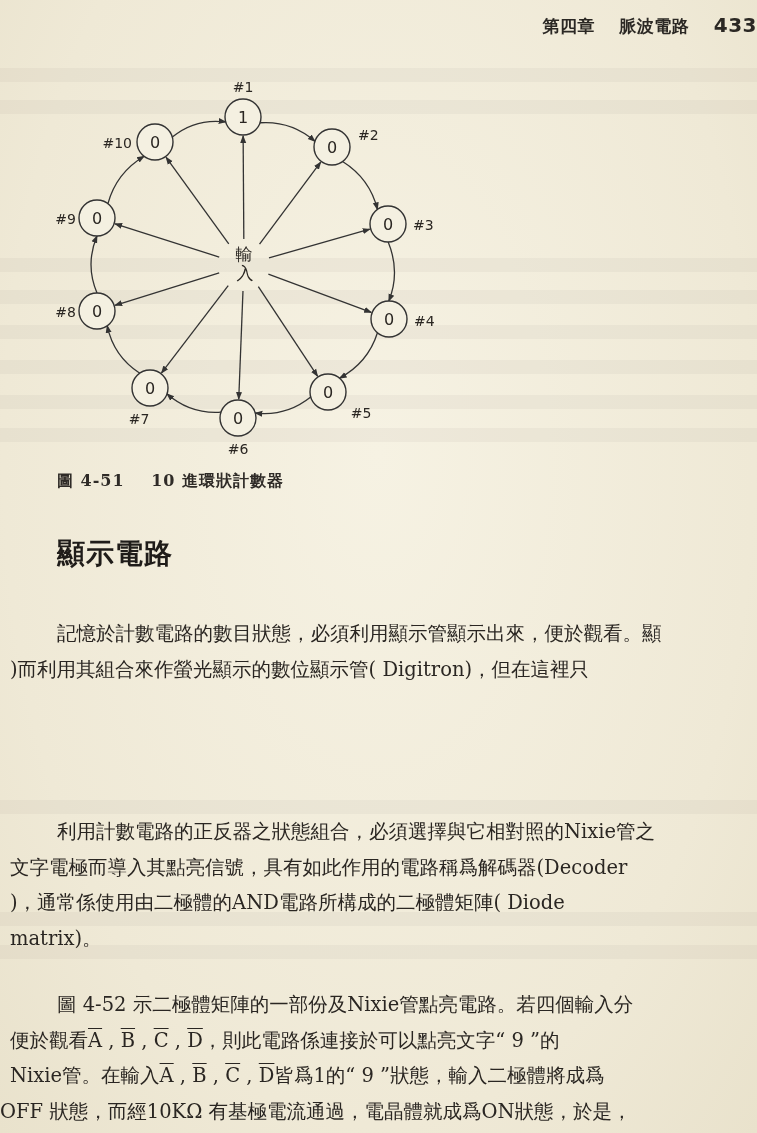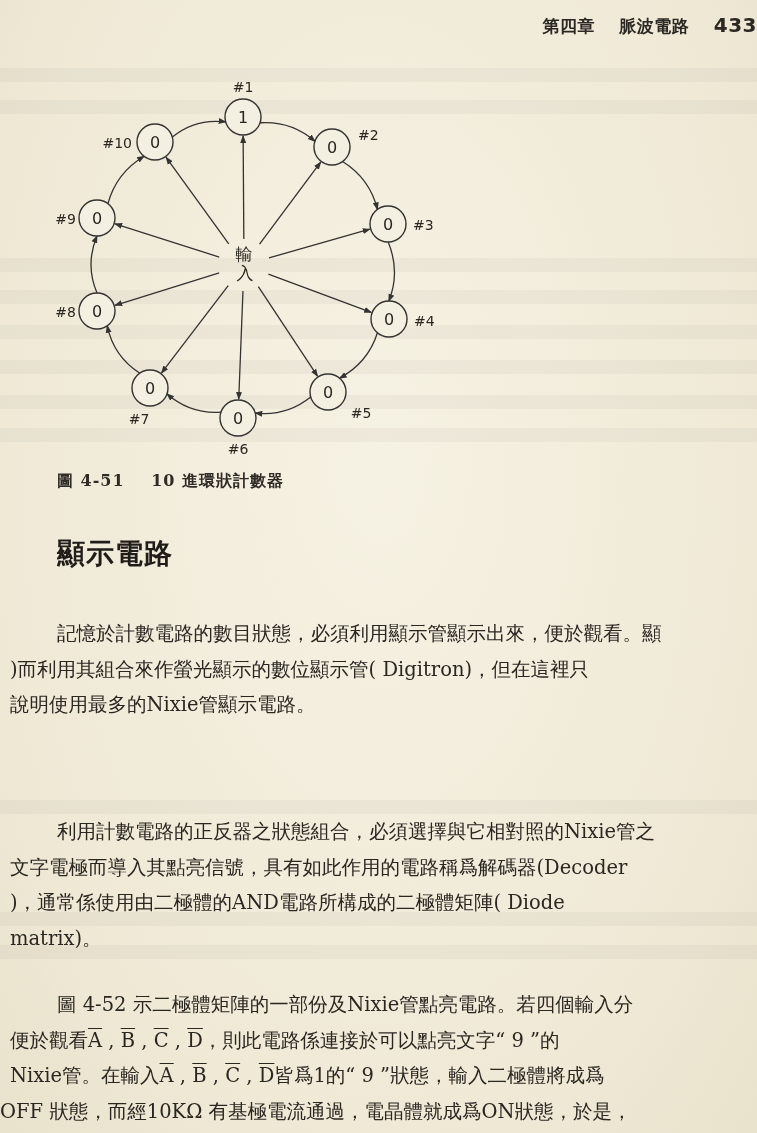--- a/index.html
+++ b/index.html
@@ -137,21 +137,20 @@
   <div class="caption">
     <span class="fig">圖 4-51</span>
     <span>10 進環狀計數器</span>
   </div>
 
   <div class="h2">顯示電路</div>
 
   <div class="para" style="top:616px">
     <p class="indent">記憶於計數電路的數目狀態，必須利用顯示管顯示出來，便於觀看。顯</p>
     <p style="padding-left:10px">)而利用其組合來作螢光顯示的數位顯示管( Digitron)，但在這裡只</p>
-    <p style="padding-left:10px">說明使用最多的Nixie管顯示電路。</p>
   </div>
 
   <div class="para" style="top:814px">
     <p class="indent">利用計數電路的正反器之狀態組合，必須選擇與它相對照的Nixie管之</p>
     <p style="padding-left:10px">文字電極而導入其點亮信號，具有如此作用的電路稱爲解碼器(Decoder</p>
     <p style="padding-left:10px">)，通常係使用由二極體的AND電路所構成的二極體矩陣( Diode</p>
     <p style="padding-left:10px">matrix)。</p>
   </div>
 
   <div class="para" style="top:987px">

